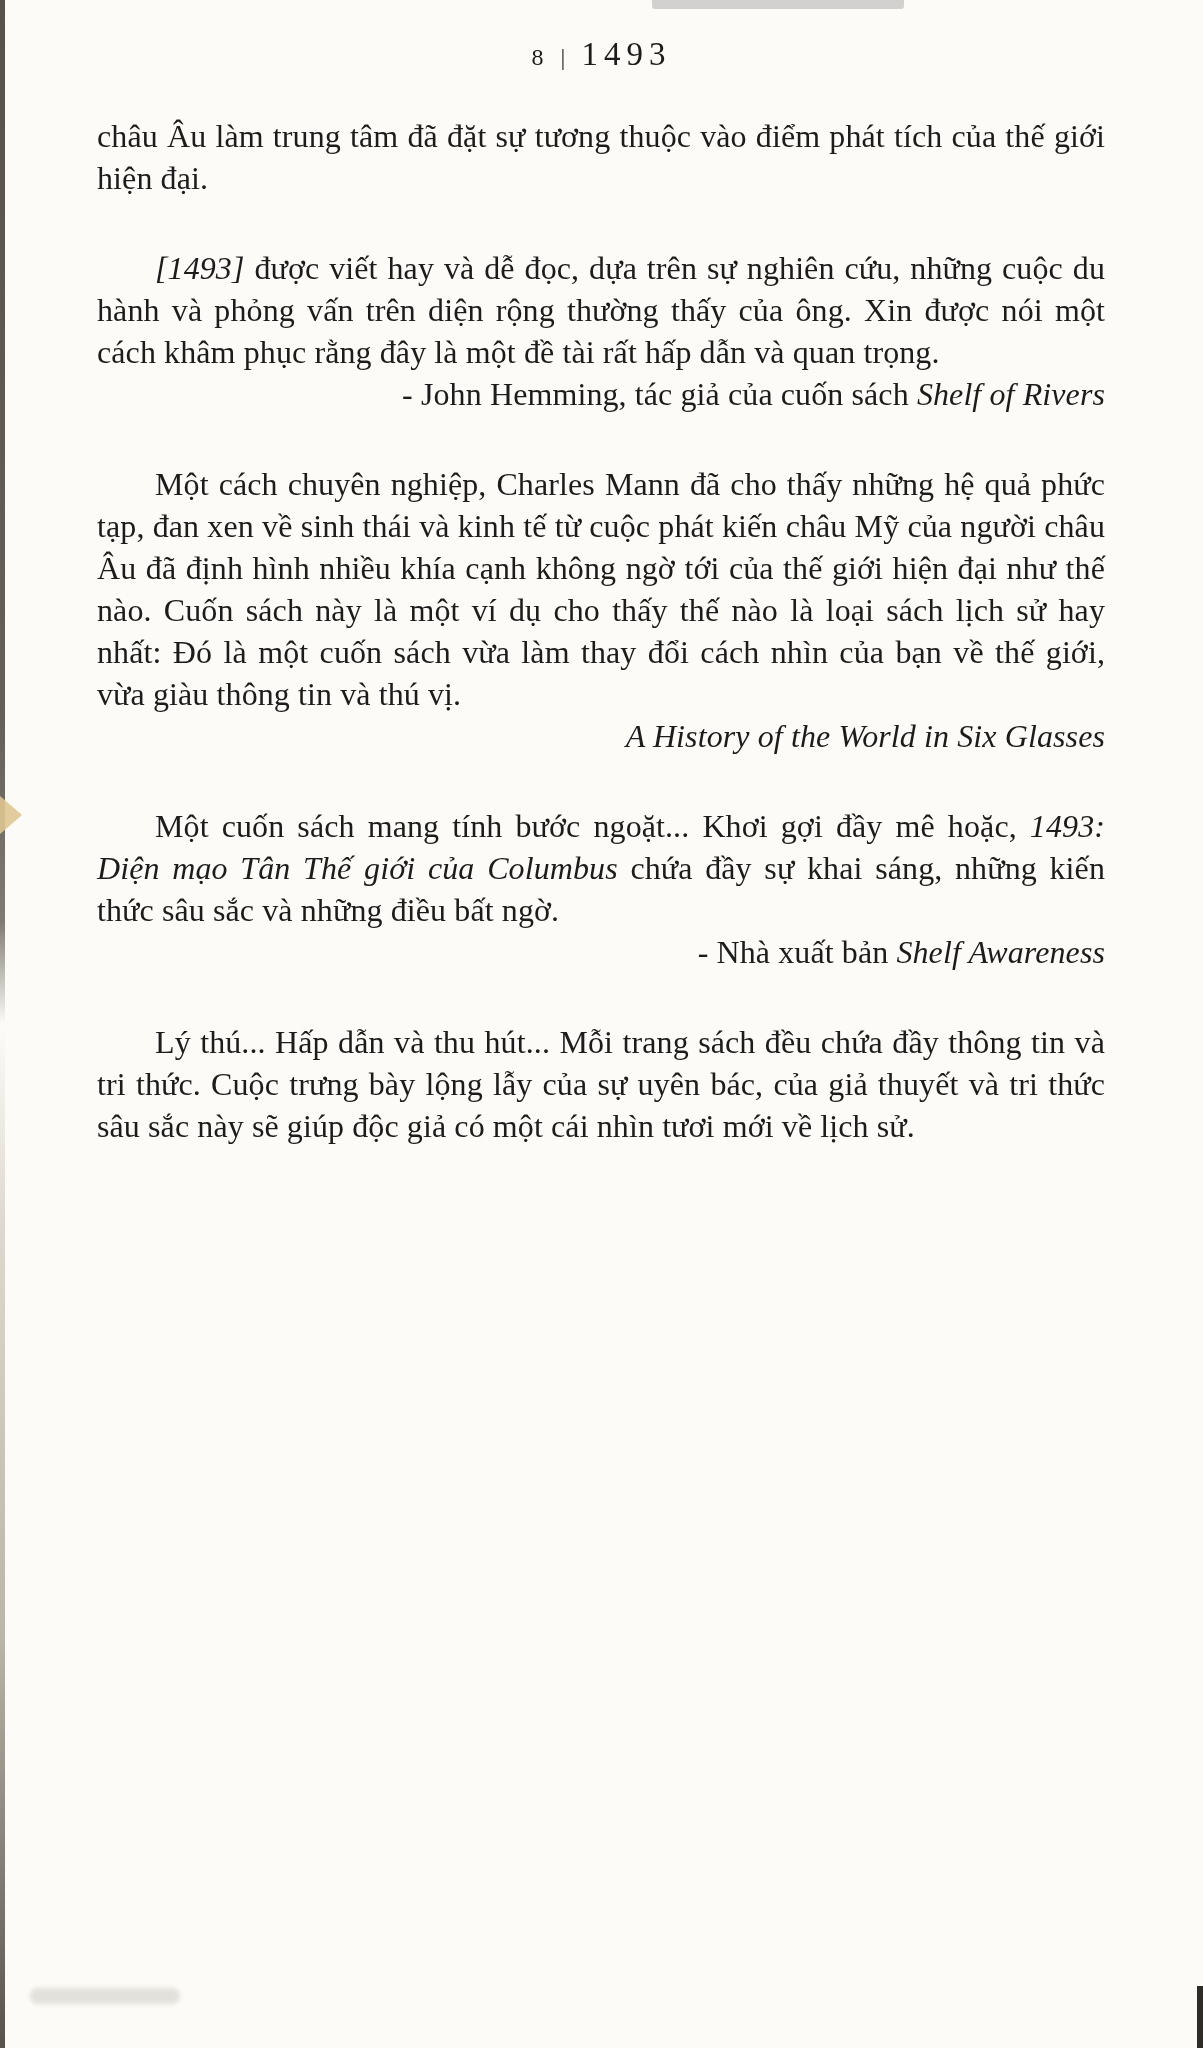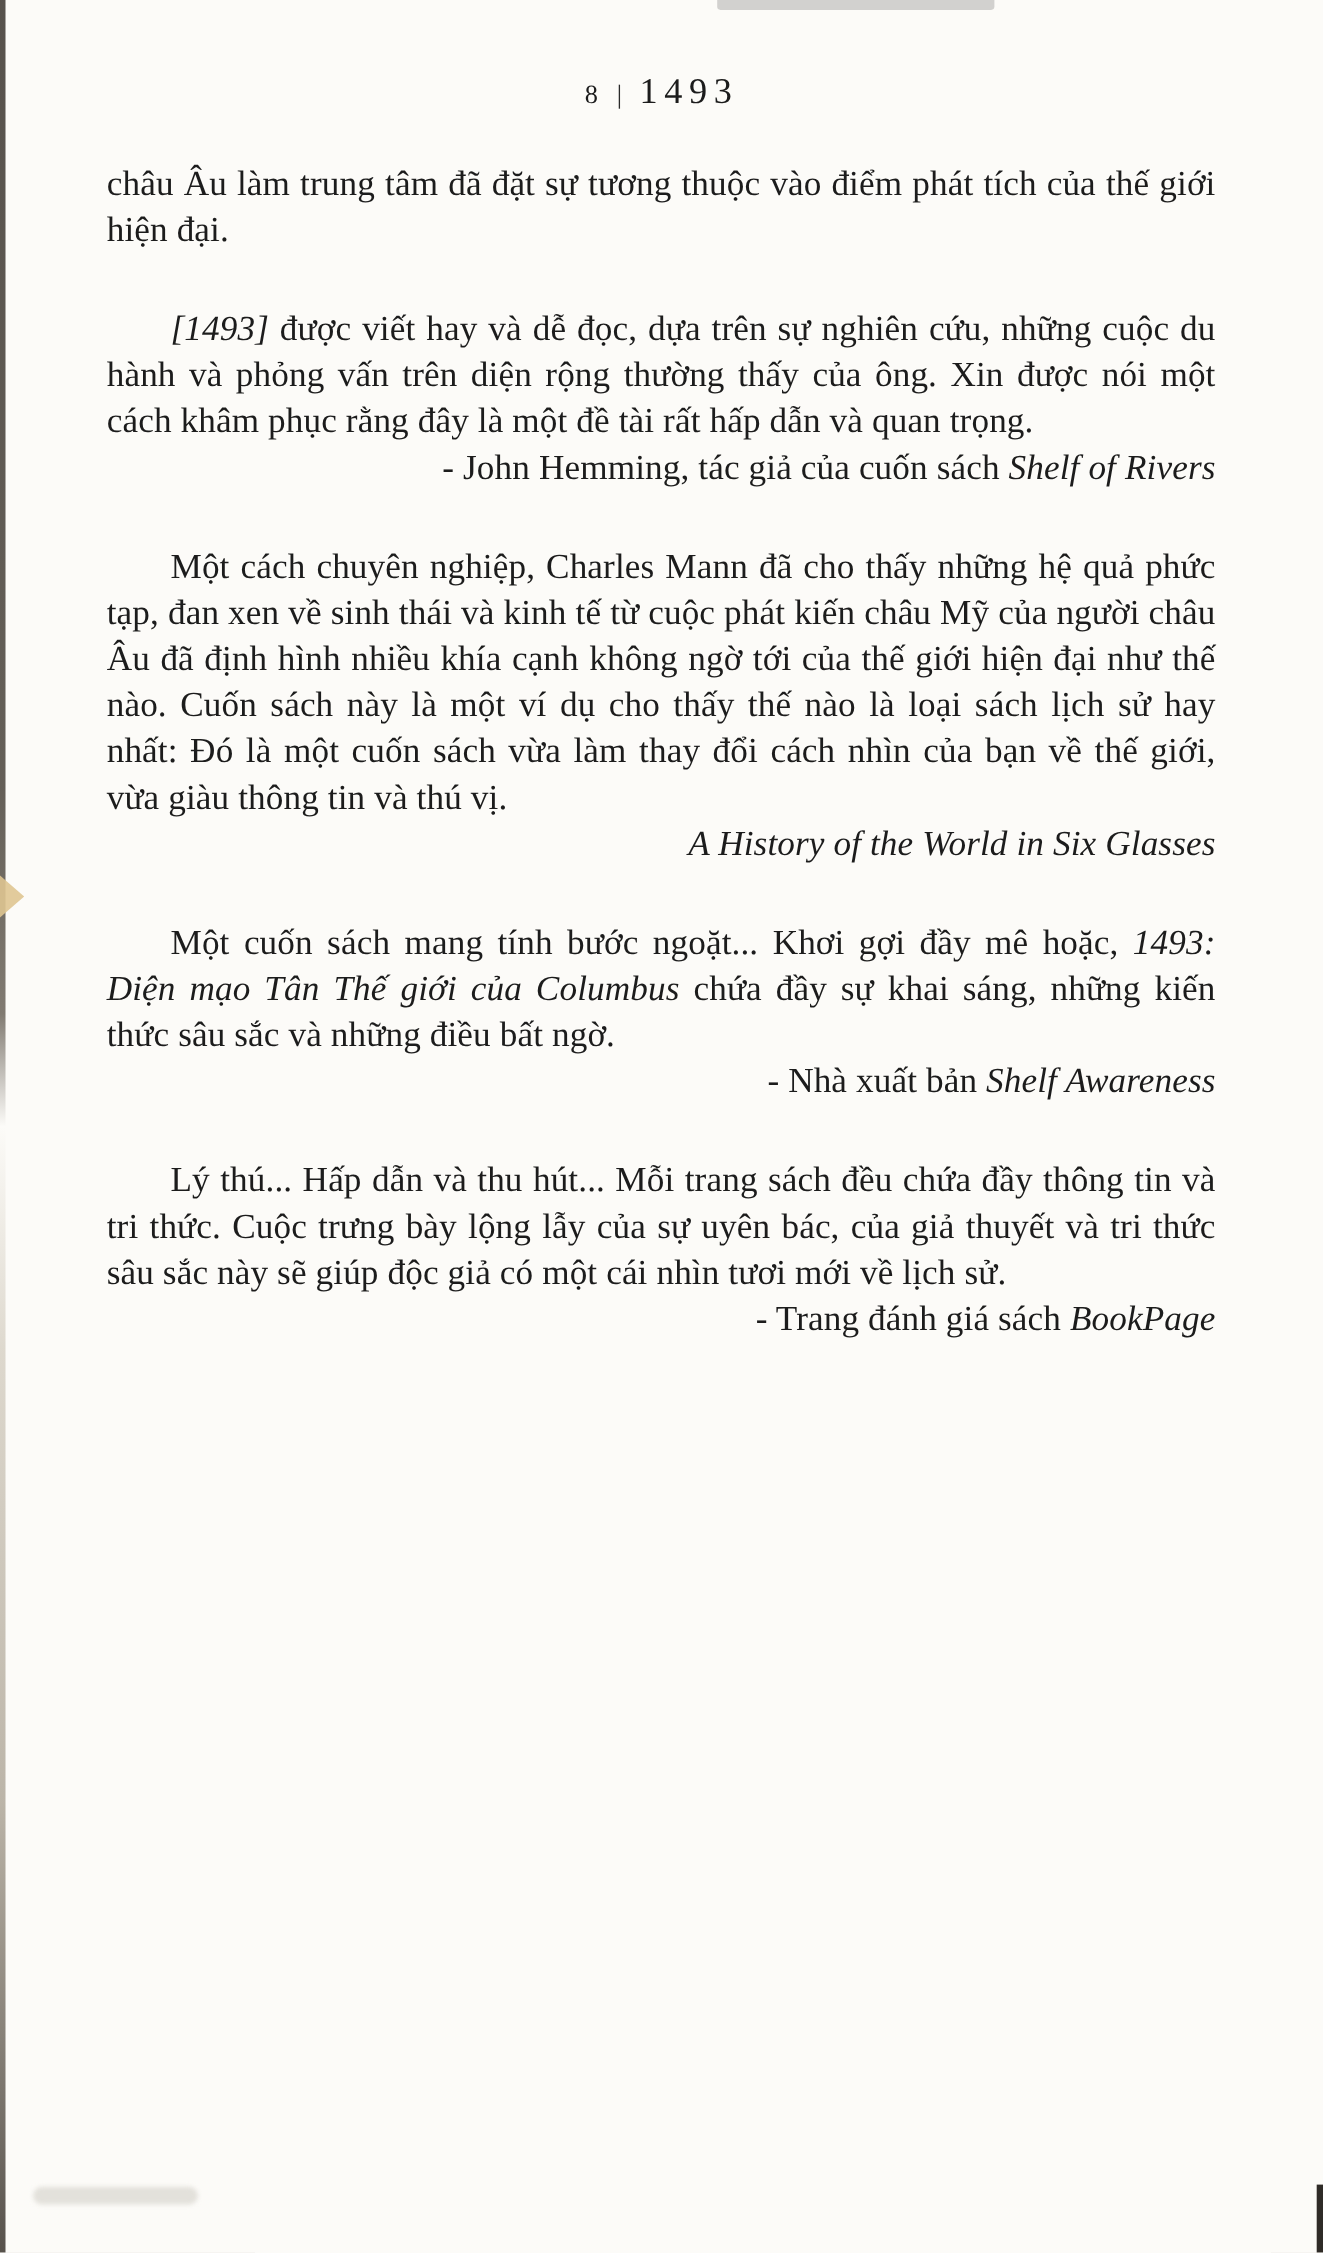--- a/index.html
+++ b/index.html
@@ -40,21 +40,21 @@
     width: 6px; height: 62px; background: #2f2b27;
   }
   .bottom-smudge {
     position: absolute; left: 30px; top: 1988px;
     width: 150px; height: 16px;
     background: #e3e1db; border-radius: 8px; filter: blur(2px);
   }
   
   .running-head {
     text-align: center;
-    padding-top: 66px;
+    padding-top: 36px;
     margin-bottom: 42px;
     white-space: nowrap;
   }
   .running-head .pg { font-size: 24px; letter-spacing: 1px; }
   .running-head .sep { font-size: 24px; margin: 0 16px; color: #2a2a2a; font-weight: 400; }
   .running-head .title { font-size: 33px; letter-spacing: 6px; font-weight: 500; }
   
   .body-text {
     padding: 0 98px 0 97px;
     font-size: 32px;
@@ -95,17 +95,16 @@
     <p class="quote sp indent"><span>Một cách chuyên nghiệp, Charles Mann đã cho thấy những hệ quả phức tạp, đan xen về sinh thái và kinh tế từ cuộc phát kiến châu Mỹ của người châu Âu đã định hình nhiều khía cạnh không ngờ tới của thế giới hiện đại như thế nào. Cuốn sách này là một ví dụ cho thấy thế nào là loại sách lịch sử hay nhất: Đó là một cuốn sách vừa làm thay đổi cách nhìn của bạn về thế giới, vừa giàu thông tin và thú vị.</span></p>
 
     <p class="attribution"><span class="it">A History of the World in Six Glasses</span></p>
 
     <p class="quote sp indent"><span>Một cuốn sách mang tính bước ngoặt... Khơi gợi đầy mê hoặc, </span><span class="it">1493: Diện mạo Tân Thế giới của Columbus</span><span> chứa đầy sự khai sáng, những kiến thức sâu sắc và những điều bất ngờ.</span></p>
 
     <p class="attribution"><span>- Nhà xuất bản </span><span class="it">Shelf Awareness</span></p>
 
     <p class="quote sp indent"><span>Lý thú... Hấp dẫn và thu hút... Mỗi trang sách đều chứa đầy thông tin và tri thức. Cuộc trưng bày lộng lẫy của sự uyên bác, của giả thuyết và tri thức sâu sắc này sẽ giúp độc giả có một cái nhìn tươi mới về lịch sử.</span></p>
 
-    <p class="attribution"><span>- Trang đánh giá sách </span><span class="it">BookPage</span></p>
 
 
   </main>
 </div>
 
 </body></html>

